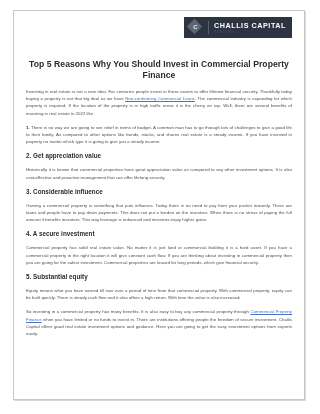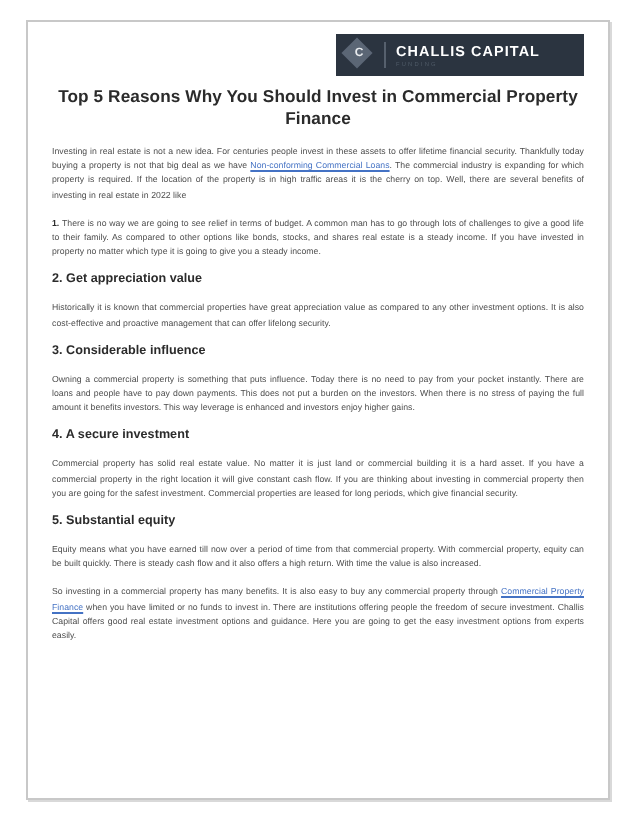--- a/index.html
+++ b/index.html
@@ -32,21 +32,21 @@
     display: flex;
     justify-content: flex-end;
     align-items: flex-start;
     height: 22px;
   }
   .logo {
     display: flex;
     align-items: center;
     background: #2b3440;
     height: 21px;
-    padding: 0 22px 0 4px;
+    padding: 0 6px 0 4px;
     box-sizing: border-box;
   }
   .logo-mark {
     width: 15px;
     height: 15px;
     position: relative;
     flex: 0 0 auto;
     margin-right: 5px;
   }
   .logo-diamond {
@@ -97,21 +97,21 @@
     line-height: 4px;
     white-space: nowrap;
   }
 
   
   .doc-title {
     text-align: center;
     font-size: 8.6px;
     font-weight: bold;
     color: #2b2b2b;
-    margin: 4px 0 7px 0;
+    margin: 20px 0 7px 0;
     letter-spacing: 0.05px;
     line-height: 11px;
   }
 
   
   .para {
     font-size: 4.35px;
     line-height: 7.2px;
     color: #4d4d4d;
     text-align: justify;

